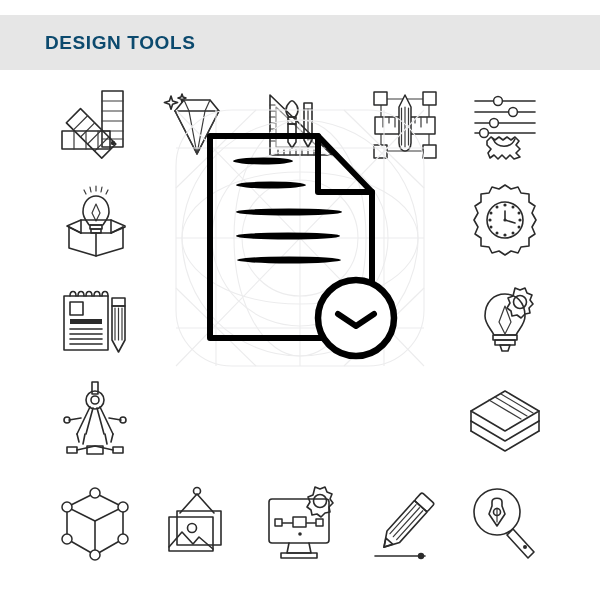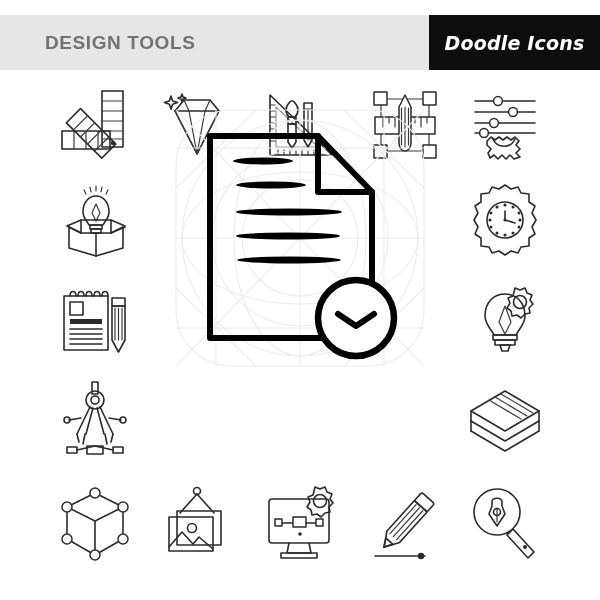--- a/index.html
+++ b/index.html
@@ -16,21 +16,21 @@
   .header{
     position:absolute;left:0;top:15px;width:600px;height:55px;
     background:#e6e6e6;
   }
   .header-title{
     position:absolute;left:45px;top:50%;transform:translateY(-50%);
     font-family:"Liberation Sans", sans-serif;
     font-weight:bold;
     font-size:19px;
     letter-spacing:0.6px;
-    color:#737373;
+    color:#0c4a6e;
     white-space:nowrap;
   }
   .header-badge{
     position:absolute;left:429px;top:0;width:171px;height:55px;
     background:#0d0d0d;
   }
   .header-badge-label{
     position:absolute;left:50%;top:50%;transform:translate(-50%,-50%);
     font-family:"DejaVu Sans", sans-serif;
     font-size:19px;
@@ -79,23 +79,20 @@
   .bold-ink{fill:none;stroke:#000000;stroke-width:6;stroke-linecap:round;stroke-linejoin:round;}
   .bold-ink-fill{fill:#000000;stroke:none;}
 </style>
 </head>
 <body>
 
 <div id="page">
 
   <div class="header">
     <div class="header-title">DESIGN TOOLS</div>
-    <div class="header-badge">
-      <div class="header-badge-label">Doodle Icons</div>
-    </div>
   </div>
 
   <div class="grid">
 
     <div class="cell r1 c1">
       <svg width="80" height="76" viewBox="0 0 80 76">
         <rect class="ink" x="47" y="4" width="21" height="56"></rect>
         <line class="ink-thin" x1="47" y1="14" x2="68" y2="14"></line>
         <line class="ink-thin" x1="47" y1="24" x2="68" y2="24"></line>
         <line class="ink-thin" x1="47" y1="34" x2="68" y2="34"></line>

